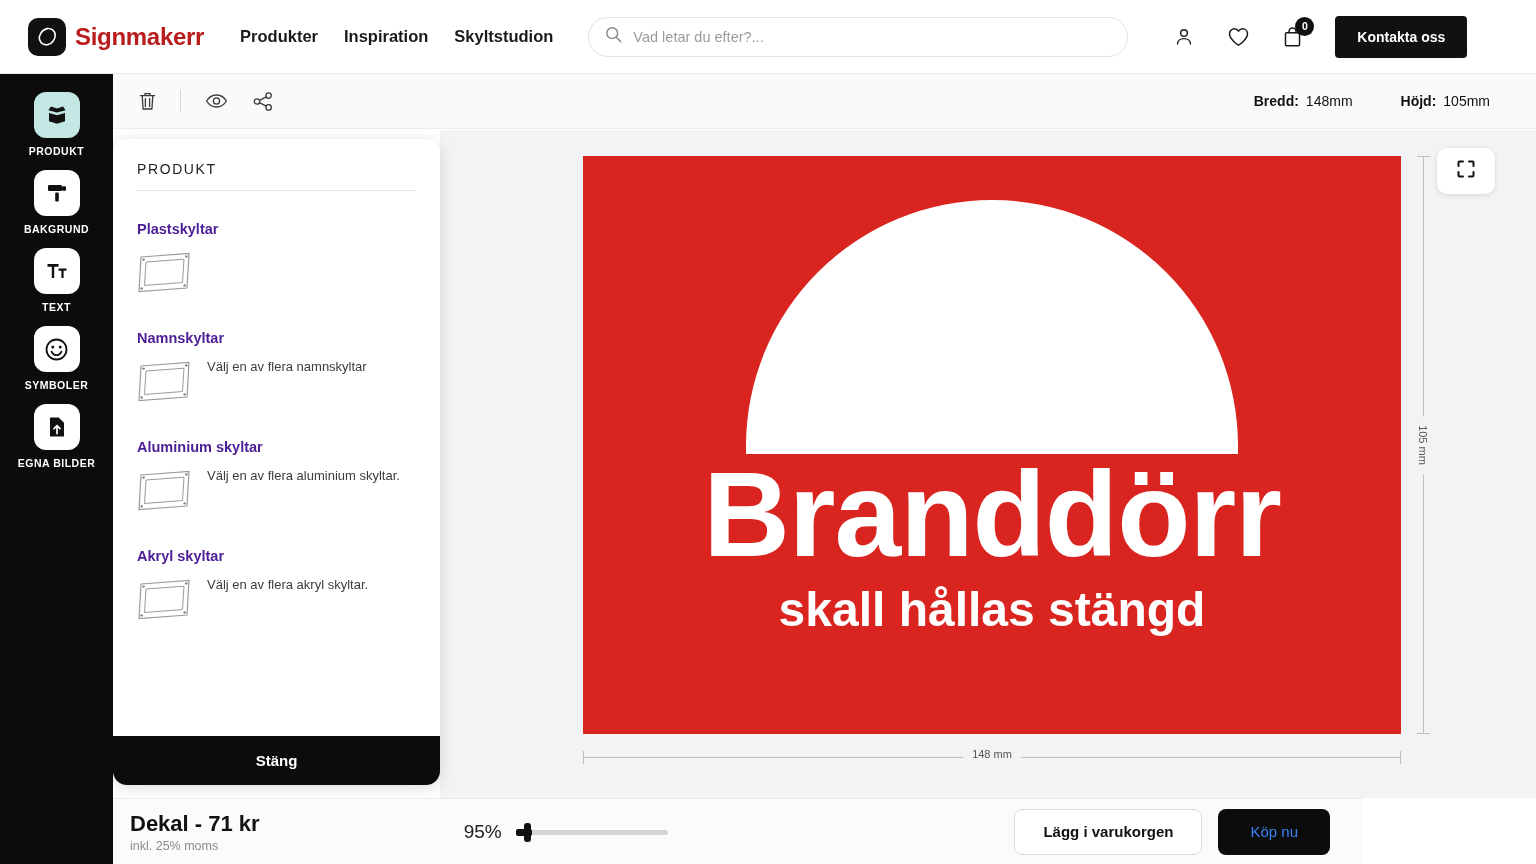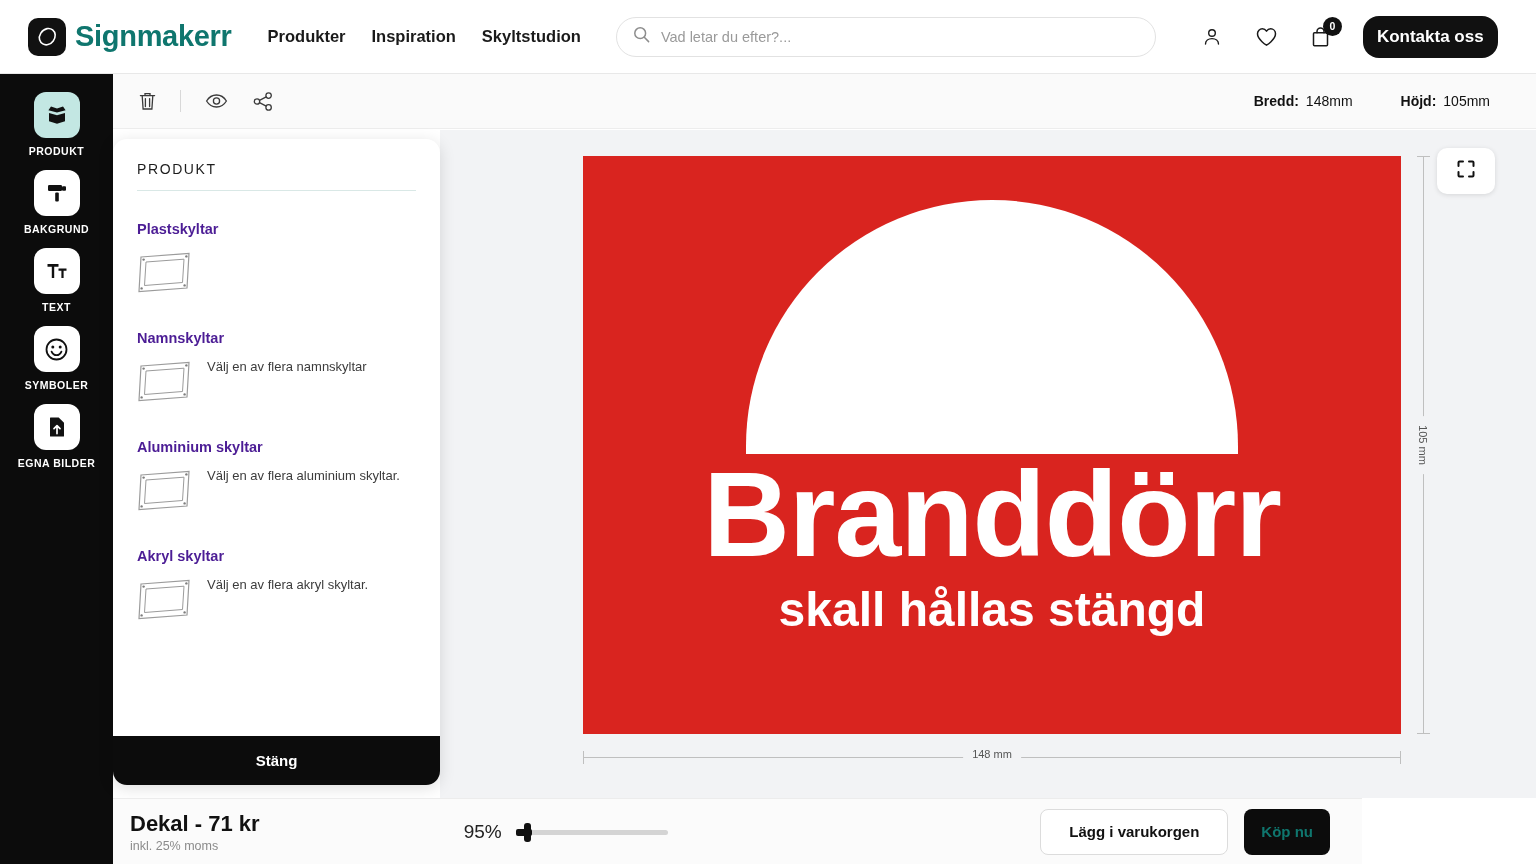--- a/index.html
+++ b/index.html
@@ -15,39 +15,39 @@
   .header {
     position: absolute; top: 0; left: 0; width: 1536px; height: 74px;
     background: #ffffff; display: flex; align-items: center;
     border-bottom: 1px solid #e8e8e8;
   }
   .logo-wrap { display: flex; align-items: center; margin-left: 28px; gap: 9px; }
   .logo-mark {
     width: 38px; height: 38px; border-radius: 10px; background: #111111;
     display: flex; align-items: center; justify-content: center;
   }
-  .logo-text { font-size: 29px; font-weight: bold; color: #0f766e; letter-spacing: -0.3px; }
+  .logo-text { font-size: 24px; font-weight: bold; color: #b91c1c; letter-spacing: -0.3px; }
   .nav { display: flex; align-items: center; gap: 26px; margin-left: 36px; }
   .nav-link { font-size: 16.5px; font-weight: bold; color: #1a1a1a; cursor: pointer; white-space: nowrap; }
   .searchbar {
     margin-left: 35px; width: 540px; height: 40px; border: 1px solid #e2e2e2;
     border-radius: 22px; display: flex; align-items: center; padding: 0 16px; gap: 11px;
     background: #fff;
   }
   .search-ph { font-size: 14.5px; color: #9a9a9a; }
   .hdr-icons { display: flex; align-items: center; gap: 32px; margin-left: 45px; }
   .hdr-ico { cursor: pointer; position: relative; display: flex; align-items: center; }
   .cart-badge {
     position: absolute; top: -9px; right: -11px; width: 19px; height: 19px;
     border-radius: 50%; background: #111; color: #fff; font-size: 10.5px;
     font-weight: bold; display: flex; align-items: center; justify-content: center;
   }
   .contact-btn {
     margin-left: 32px; background: #111111; color: #fff; border: none;
-    border-radius: 16px; height: 42px; padding: 0 14px; font-size: 17px;
+    border-radius: 4px; height: 42px; padding: 0 22px; font-size: 14px;
     font-weight: bold; cursor: pointer; font-family: inherit;
   }
 
   
   .rail {
     position: absolute; left: 0; top: 74px; width: 113px; height: 790px;
     background: #0c0c0c; padding-top: 18px;
     display: flex; flex-direction: column; align-items: center; gap: 13px;
   }
   .rail-item { display: flex; flex-direction: column; align-items: center; cursor: pointer; width: 100%; }
@@ -178,21 +178,21 @@
     background: #111; border-radius: 2px;
   }
   .bb-right { margin-left: auto; margin-right: 32px; display: flex; gap: 16px; align-items: center; }
   .btn-outline {
     background: #fff; border: 1px solid #dcdcdc; border-radius: 8px;
     height: 46px; padding: 0 28px; font-size: 15px; font-weight: bold;
     color: #111; cursor: pointer; font-family: inherit;
   }
   .btn-dark {
     background: #0c0c0c; border: none; border-radius: 8px; height: 46px;
-    padding: 0 17px; font-size: 15px; font-weight: bold; color: #0f766e;
+    padding: 0 32px; font-size: 15px; font-weight: normal; color: #3b82f6;
     cursor: pointer; font-family: inherit;
   }
 </style>
 </head>
 <body>
 
 <div id="app">
 
   <div class="header">
     <div class="logo-wrap">

